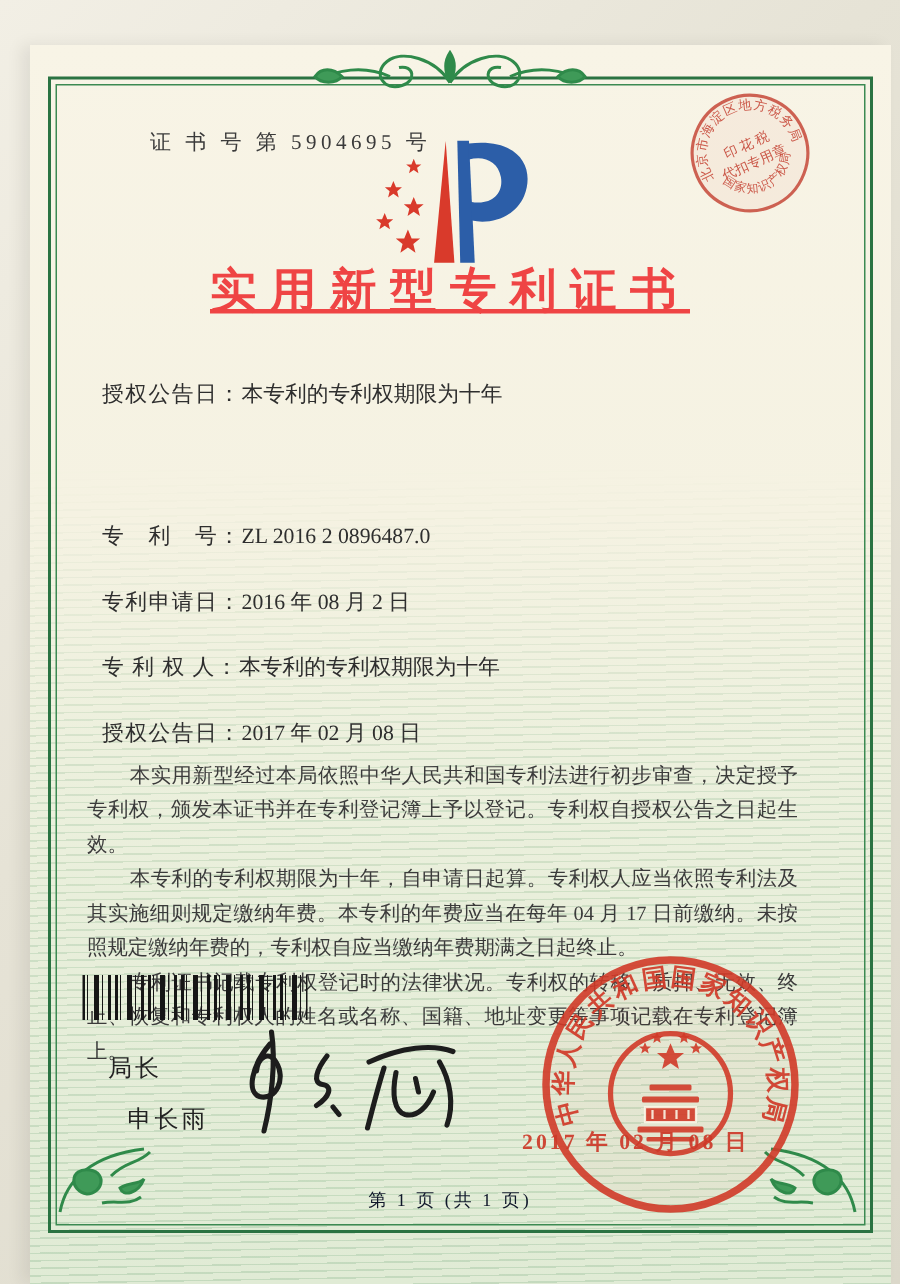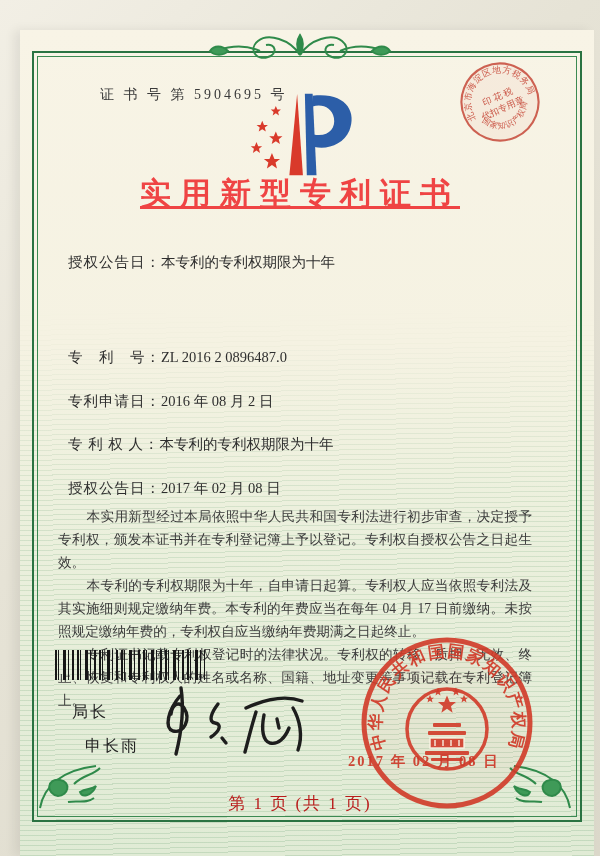--- a/index.html
+++ b/index.html
@@ -54,21 +54,21 @@
   .signature{position:absolute;left:150px;top:678px;}
   .tax-seal{position:absolute;left:444px;top:46px;transform:rotate(-24deg);}
   .main-seal{position:absolute;left:357px;top:633px;}
   .seal-date{
     position:absolute;left:348px;top:752px;width:190px;
     font-size:14.5px;font-weight:700;color:rgba(204,56,40,0.92);
     letter-spacing:2px;text-align:left;
   }
   .footer{
     position:absolute;left:0;right:0;top:792px;text-align:center;
-    font-size:17px;letter-spacing:2px;color:#b91c1c;
+    font-size:12px;letter-spacing:2px;color:#0f172a;
   }
   .flourish{position:absolute;pointer-events:none;}
   .fl-top{left:172px;top:21px;}
   .fl-bl{left:34px;top:744px;}
   .fl-br{left:504px;top:744px;transform:scaleX(-1);}
   svg text{font-family:"Liberation Serif","DejaVu Serif",serif;}
 </style>
 </head>
 <body>
 

